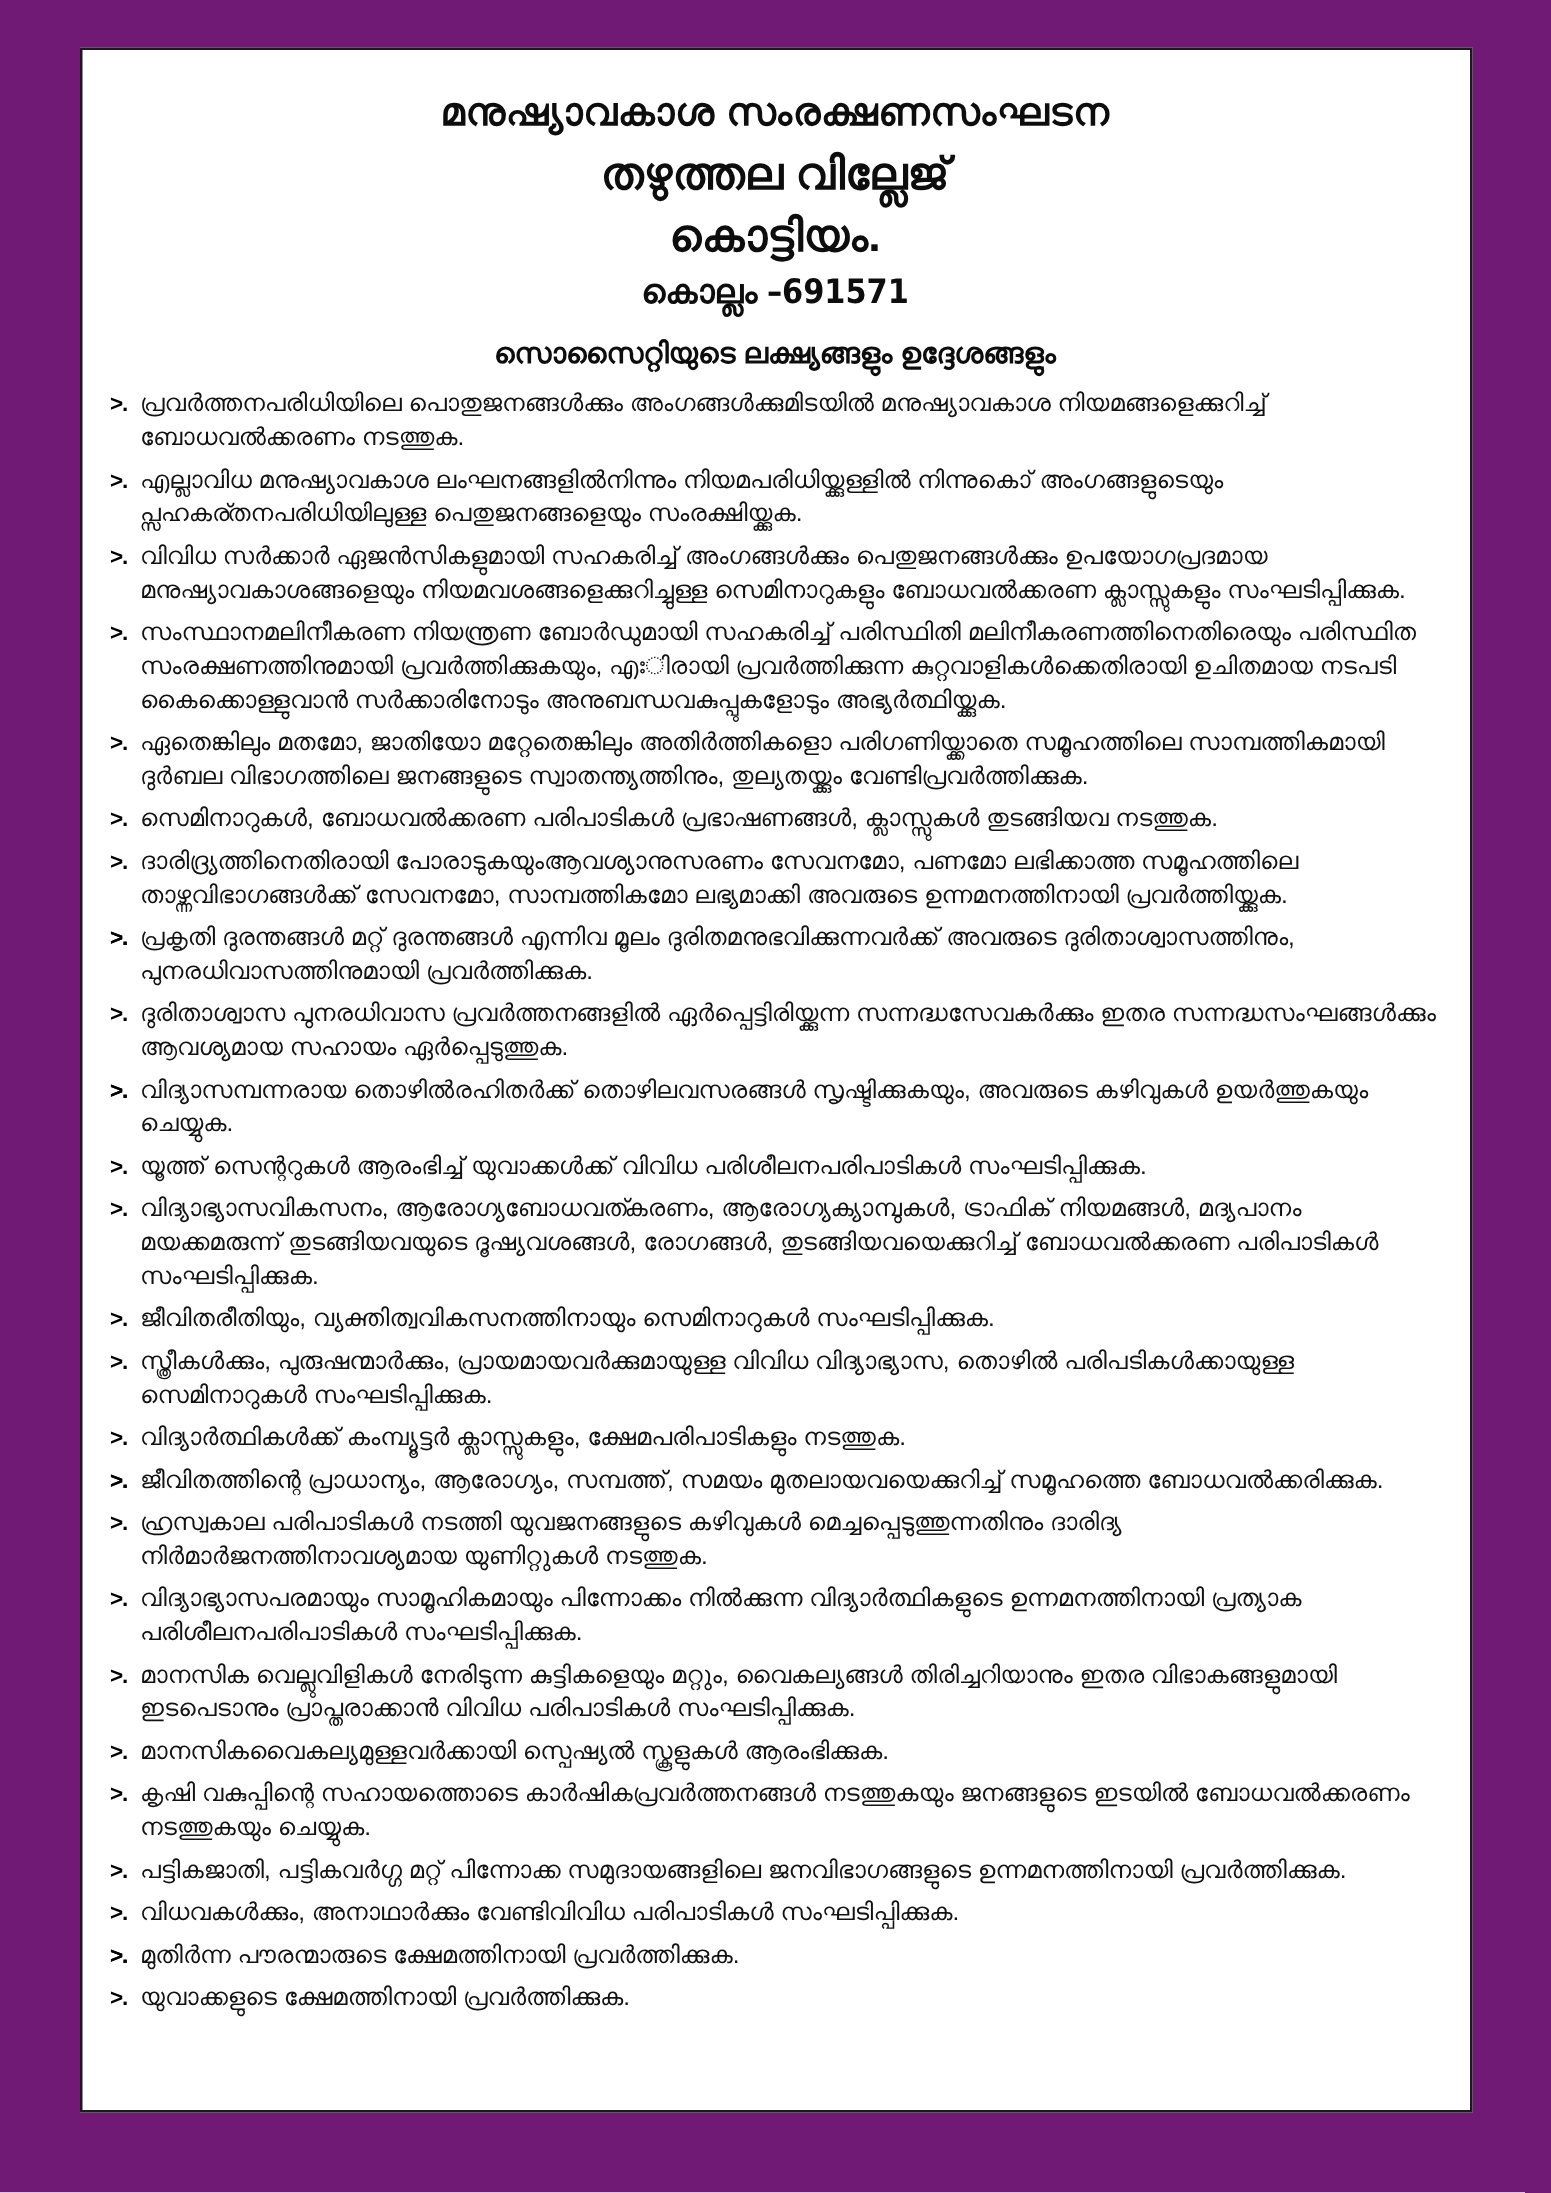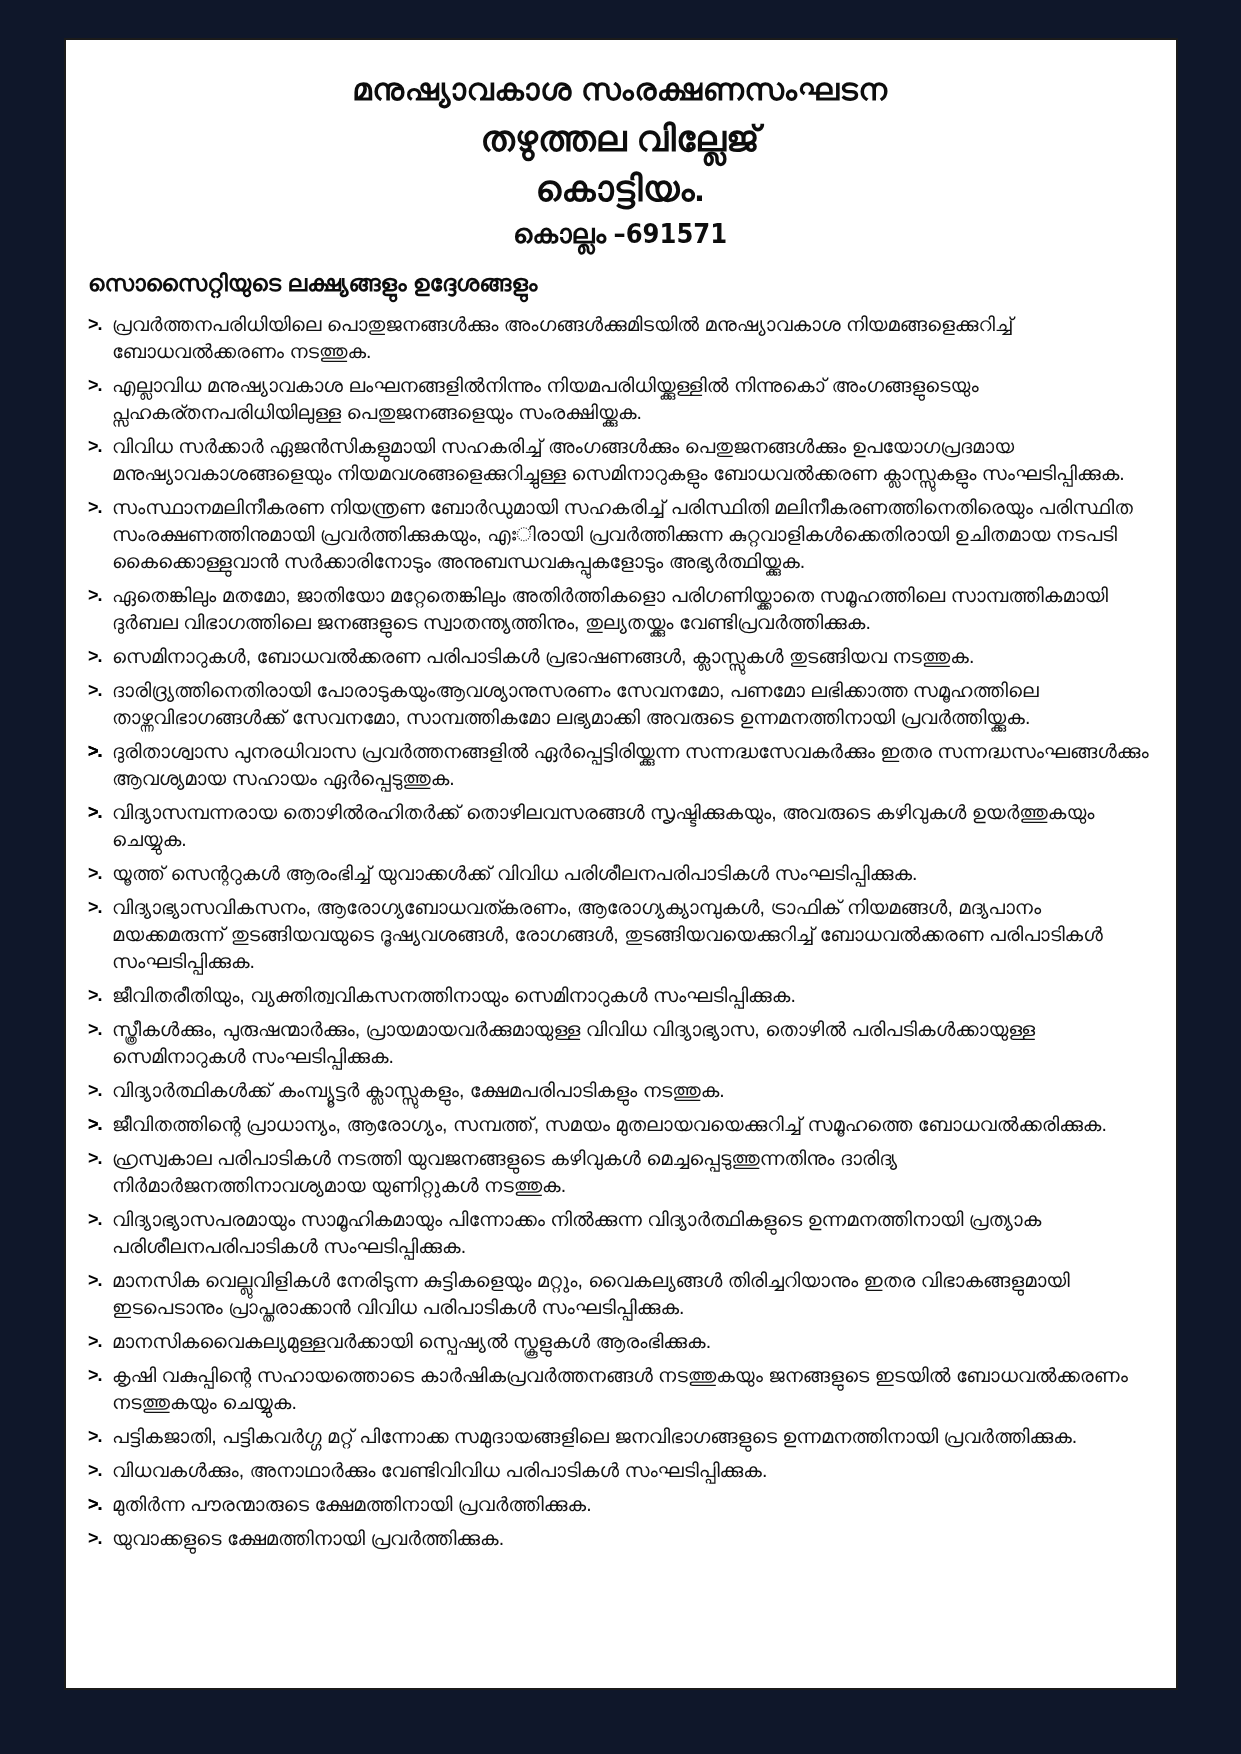--- a/index.html
+++ b/index.html
@@ -6,21 +6,21 @@
     margin:0;
     padding:0;
     background:#ffffff;
     font-family:"Liberation Sans","DejaVu Sans",sans-serif;
     color:#111;
   }
   .sheet{
     position:relative;
     width:1241px;
     height:1754px;
-    background:#0f172a;
+    background:#701a75;
     overflow:hidden;
   }
   .frame{
     position:absolute;
     left:64px;
     top:38px;
     width:1114px;
     height:1652px;
     border:2px solid #1b1b1b;
     box-sizing:border-box;
@@ -50,21 +50,21 @@
     margin:8px 0 0 0;
     color:#0d0d0d;
   }
   .pin{
     font-family:"DejaVu Sans","Liberation Sans",sans-serif;
     font-weight:700;
     font-stretch:condensed;
     letter-spacing:0px;
   }
   .section-title{
-    text-align:left;
+    text-align:center;
     font-size:23px;
     font-weight:600;
     margin:20px 0 14px 0;
     color:#0d0d0d;
   }
   .objectives{
     list-style:none;
     margin:0;
     padding:0;
     font-size:19.5px;
@@ -107,21 +107,21 @@
 
     <ul class="objectives" id="objectives-list">
         <li><span class="marker">&gt;.</span><span>പ്രവർത്തനപരിധിയിലെ പൊതുജനങ്ങൾക്കും അംഗങ്ങൾക്കുമിടയിൽ മനുഷ്യാവകാശ നിയമങ്ങളെക്കുറിച്ച് ബോധവൽക്കരണം നടത്തുക.</span></li>
         <li><span class="marker">&gt;.</span><span>എല്ലാവിധ മനുഷ്യാവകാശ ലംഘനങ്ങളിൽനിന്നും നിയമപരിധിയ്ക്കുള്ളിൽ നിന്നുകൊ് അംഗങ്ങളുടെയും പ്സഹകര്തനപരിധിയിലുള്ള പെതുജനങ്ങളെയും സംരക്ഷിയ്ക്കുക.</span></li>
         <li><span class="marker">&gt;.</span><span>വിവിധ സർക്കാർ ഏജൻസികളുമായി സഹകരിച്ച് അംഗങ്ങൾക്കും പെതുജനങ്ങൾക്കും ഉപയോഗപ്രദമായ മനുഷ്യാവകാശങ്ങളെയും നിയമവശങ്ങളെക്കുറിച്ചുള്ള സെമിനാറുകളും ബോധവൽക്കരണ ക്ലാസ്സുകളും സംഘടിപ്പിക്കുക.</span></li>
         <li><span class="marker">&gt;.</span><span>സംസ്ഥാനമലിനീകരണ നിയന്ത്രണ ബോർഡുമായി സഹകരിച്ച് പരിസ്ഥിതി മലിനീകരണത്തിനെതിരെയും പരിസ്ഥിത സംരക്ഷണത്തിനുമായി പ്രവർത്തിക്കുകയും, എഃിരായി പ്രവർത്തിക്കുന്ന കുറ്റവാളികൾക്കെതിരായി ഉചിതമായ നടപടി കൈക്കൊള്ളുവാൻ സർക്കാരിനോടും അനുബന്ധവകുപ്പുകളോടും അഭ്യർത്ഥിയ്ക്കുക.</span></li>
         <li><span class="marker">&gt;.</span><span>ഏതെങ്കിലും മതമോ, ജാതിയോ മറ്റേതെങ്കിലും അതിർത്തികളൊ പരിഗണിയ്ക്കാതെ സമൂഹത്തിലെ സാമ്പത്തികമായി ദുർബല വിഭാഗത്തിലെ ജനങ്ങളുടെ സ്വാതന്ത്യത്തിനും, തുല്യതയ്ക്കും വേണ്ടിപ്രവർത്തിക്കുക.</span></li>
         <li><span class="marker">&gt;.</span><span>സെമിനാറുകൾ, ബോധവൽക്കരണ പരിപാടികൾ പ്രഭാഷണങ്ങൾ, ക്ലാസ്സുകൾ തുടങ്ങിയവ നടത്തുക.</span></li>
         <li><span class="marker">&gt;.</span><span>ദാരിദ്ര്യത്തിനെതിരായി പോരാടുകയുംആവശ്യാനുസരണം സേവനമോ, പണമോ ലഭിക്കാത്ത സമൂഹത്തിലെ താഴ്ന്നവിഭാഗങ്ങൾക്ക് സേവനമോ, സാമ്പത്തികമോ ലഭ്യമാക്കി അവരുടെ ഉന്നമനത്തിനായി പ്രവർത്തിയ്ക്കുക.</span></li>
         <li><span class="marker">&gt;.</span></li>
-        <li><span class="marker">&gt;.</span></li>
+        <li><span class="marker">&gt;.</span><span>പ്രകൃതി ദുരന്തങ്ങൾ മറ്റ് ദുരന്തങ്ങൾ എന്നിവ മൂലം ദുരിതമനുഭവിക്കുന്നവർക്ക് അവരുടെ ദുരിതാശ്വാസത്തിനും, പുനരധിവാസത്തിനുമായി പ്രവർത്തിക്കുക.</span></li>
         <li><span class="marker">&gt;.</span><span>ദുരിതാശ്വാസ പുനരധിവാസ പ്രവർത്തനങ്ങളിൽ ഏർപ്പെട്ടിരിയ്ക്കുന്ന സന്നദ്ധസേവകർക്കും ഇതര സന്നദ്ധസംഘങ്ങൾക്കും ആവശ്യമായ സഹായം ഏർപ്പെടുത്തുക.</span></li>
         <li><span class="marker">&gt;.</span></li>
         <li><span class="marker">&gt;.</span><span>വിദ്യാസമ്പന്നരായ തൊഴിൽരഹിതർക്ക് തൊഴിലവസരങ്ങൾ സൃഷ്ടിക്കുകയും, അവരുടെ കഴിവുകൾ ഉയർത്തുകയും ചെയ്യുക.</span></li>
         <li><span class="marker">&gt;.</span><span>യൂത്ത് സെന്ററുകൾ ആരംഭിച്ച് യുവാക്കൾക്ക് വിവിധ പരിശീലനപരിപാടികൾ സംഘടിപ്പിക്കുക.</span></li>
         <li><span class="marker">&gt;.</span><span>വിദ്യാഭ്യാസവികസനം, ആരോഗ്യബോധവത്കരണം, ആരോഗ്യക്യാമ്പുകൾ, ട്രാഫിക് നിയമങ്ങൾ, മദ്യപാനം മയക്കമരുന്ന് തുടങ്ങിയവയുടെ ദൂഷ്യവശങ്ങൾ, രോഗങ്ങൾ, തുടങ്ങിയവയെക്കുറിച്ച് ബോധവൽക്കരണ പരിപാടികൾ സംഘടിപ്പിക്കുക.</span></li>
         <li><span class="marker">&gt;.</span><span>ജീവിതരീതിയും, വ്യക്തിത്വവികസനത്തിനായും സെമിനാറുകൾ സംഘടിപ്പിക്കുക.</span></li>
         <li><span class="marker">&gt;.</span><span>സ്ത്രീകൾക്കും, പുരുഷന്മാർക്കും, പ്രായമായവർക്കുമായുള്ള വിവിധ വിദ്യാഭ്യാസ, തൊഴിൽ പരിപടികൾക്കായുള്ള സെമിനാറുകൾ സംഘടിപ്പിക്കുക.</span></li>
         <li><span class="marker">&gt;.</span><span>വിദ്യാർത്ഥികൾക്ക് കംമ്പ്യൂട്ടർ ക്ലാസ്സുകളും, ക്ഷേമപരിപാടികളും നടത്തുക.</span></li>
         <li><span class="marker">&gt;.</span></li>
         <li><span class="marker">&gt;.</span><span>ജീവിതത്തിന്റെ പ്രാധാന്യം, ആരോഗ്യം, സമ്പത്ത്, സമയം മുതലായവയെക്കുറിച്ച് സമൂഹത്തെ ബോധവൽക്കരിക്കുക.</span></li>

